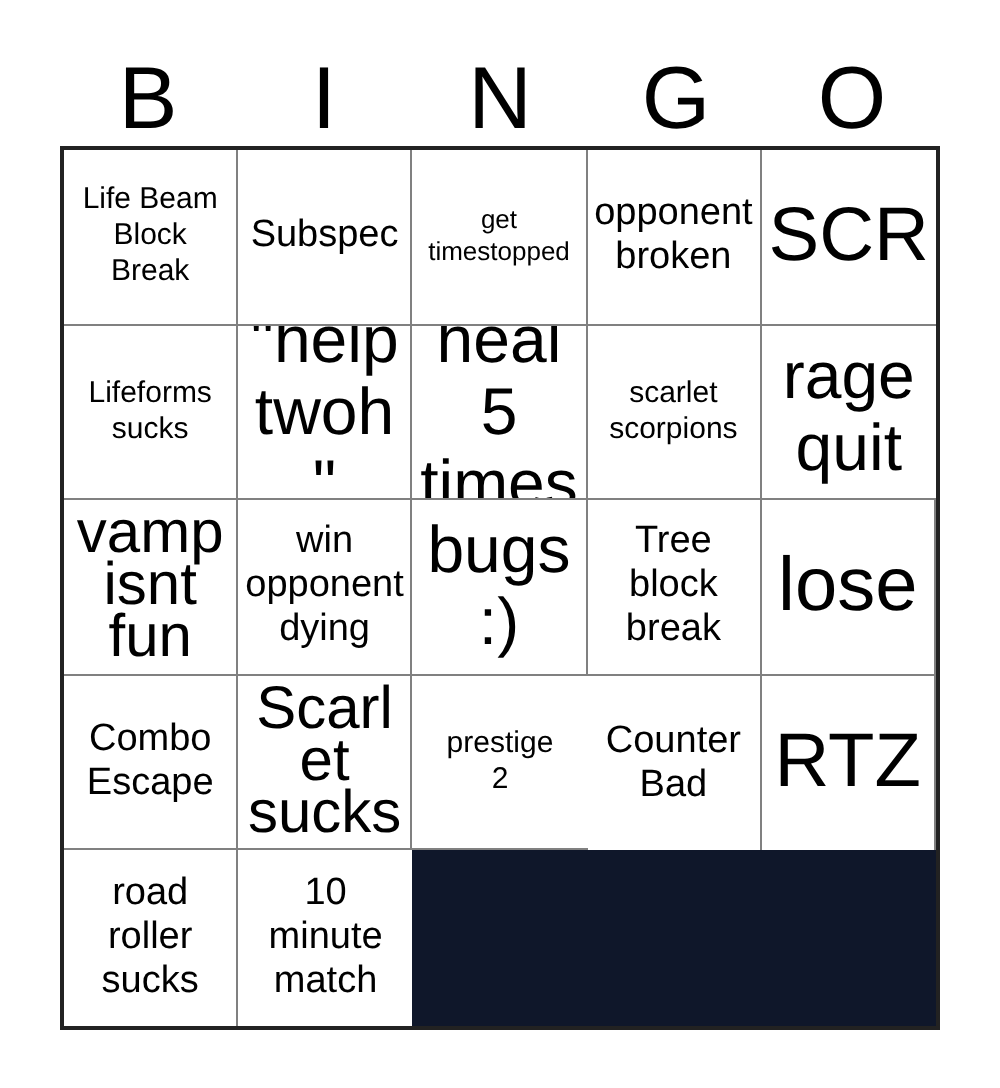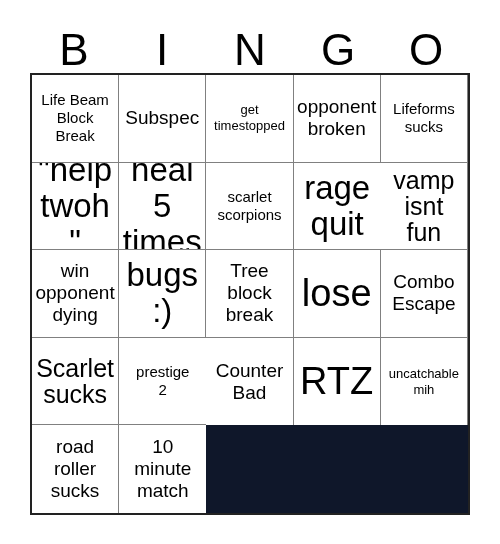--- a/index.html
+++ b/index.html
@@ -75,21 +75,21 @@
     width: 100%;
     font-weight: 400;
     color: #000000;
     word-wrap: break-word;
     white-space: pre-line;
   }
   
   .fs-xs   { font-size: 13px; line-height: 16px; }
   .fs-sm   { font-size: 15px; line-height: 18px; }
   .fs-md   { font-size: 19px; line-height: 22px; }
-  .fs-lg   { font-size: 25px; line-height: 26px; }
+  .fs-lg   { font-size: 30px; line-height: 26px; }
   .fs-xxl  { font-size: 33px; line-height: 36px; }
   .fs-huge { font-size: 38px; line-height: 41px; }
 </style>
 </head>
 <body>
 
 <div id="bingo-card">
 
   <div id="bingo-header">
       <div class="header-letter">B</div>
@@ -108,20 +108,23 @@
       <div class="bingo-cell">
         <span class="cell-text fs-md">Subspec</span>
       </div>
       <div class="bingo-cell">
         <span class="cell-text fs-xs">get
 timestopped</span>
       </div>
       <div class="bingo-cell">
         <span class="cell-text fs-md">opponent
 broken</span>
+      </div>
+      <div class="bingo-cell col-last">
+        <span class="cell-text fs-huge">SCR</span>
       </div>
       <div class="bingo-cell">
         <span class="cell-text fs-sm">Lifeforms
 sucks</span>
       </div>
       <div class="bingo-cell">
         <span class="cell-text fs-xxl">"help
 twoh"</span>
       </div>
       <div class="bingo-cell">
@@ -170,24 +173,20 @@
 2</span>
       </div>
       <div class="bingo-cell row-last">
         <span class="cell-text fs-md">Counter
 Bad</span>
       </div>
       <div class="bingo-cell row-last">
         <span class="cell-text fs-huge">RTZ</span>
       </div>
       <div class="bingo-cell row-last">
-        <span class="cell-text fs-xs">uncatchable
-mih</span>
-      </div>
-      <div class="bingo-cell row-last">
         <span class="cell-text fs-md">road
 roller
 sucks</span>
       </div>
       <div class="bingo-cell col-last row-last">
         <span class="cell-text fs-md">10
 minute
 match</span>
       </div>
     </div>

